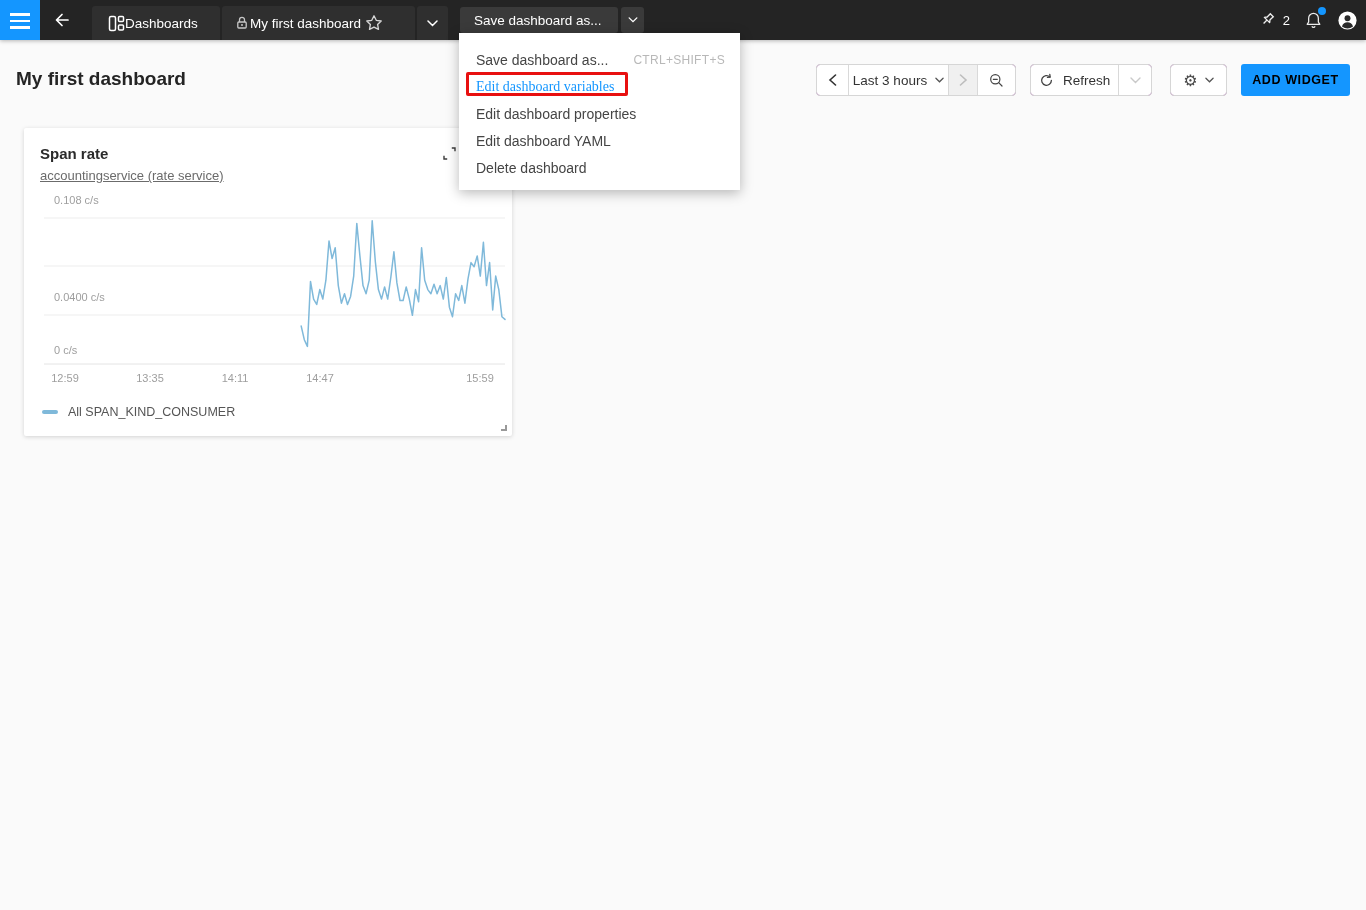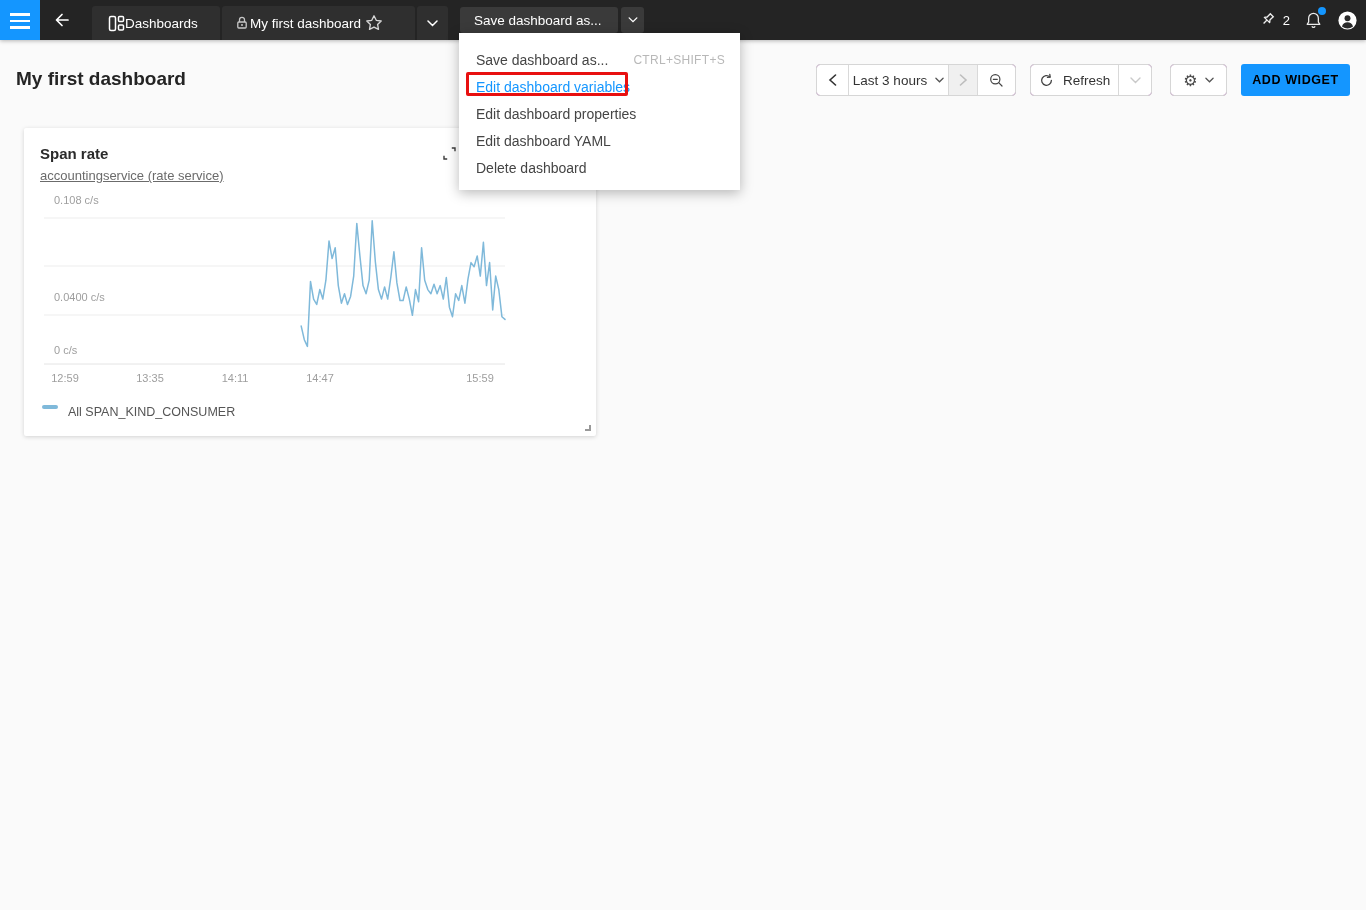--- a/index.html
+++ b/index.html
@@ -58,46 +58,46 @@
   .seg-refresh { width:88px; gap:9px; border-radius:3px 0 0 3px;text-align:center; }
   .seg-refarrow { width:33px; border-radius:0 3px 3px 0; }
   .g-settings { left:1170px; width:57px; }
   .seg-gear { width:55px; gap:7px; border-radius:3px; font-size:16px; color:#4a4a4a; }
   .add-widget { position:absolute; left:1241px; top:64px; width:109px; height:32px;
     background:var(--accent); color:#000000; border:none; border-radius:3px;
     font-size:12.5px; font-weight:700; letter-spacing:.6px; cursor:pointer;
     font-family:"Liberation Sans", sans-serif; }
 
   
-  .card { position:absolute; left:24px; top:128px; width:572px; height:308px;
+  .card { position:absolute; left:24px; top:128px; width:488px; height:308px;
     background:#fff; border-radius:2px; box-shadow:0 1px 4px rgba(0,0,0,.16); z-index:5; }
   .card-title { position:absolute; left:16px; top:17px; font-size:15px; font-weight:700; color:#2b2b2b; }
   .card-sub { position:absolute; left:16px; top:40px; font-size:13px; color:#6b6b6b;
     text-decoration:underline; cursor:pointer; }
   .expand-btn { position:absolute; left:418px; top:15px; width:20px; height:20px;
     background:transparent; border:none; cursor:pointer; }
   .plot { position:absolute; left:20px; top:90px; width:461px; height:146px; overflow:visible; }
   .ytick { position:absolute; left:30px; font-size:11px; color:#9e9e9e; }
   .xticks { position:absolute; left:20px; top:244px; width:461px; height:14px; }
   .xtick { position:absolute; top:0; transform:translateX(-50%); font-size:11px; color:#9e9e9e; }
-  .legend { position:absolute; left:18px; top:277px; display:flex; 
+  .legend { position:absolute; left:18px; top:277px; display:flex; align-items:center;
     gap:10px; cursor:pointer; background:transparent; border:none;
     font-family:"Liberation Sans", sans-serif; }
   .legend-swatch { width:16px; height:4px; border-radius:2px; background:#7fb9da; }
   .legend-label { font-size:12.5px; color:#555; }
   .resize-handle { position:absolute; right:5px; bottom:5px; width:6px; height:6px;
     border-right:2px solid #999; border-bottom:2px solid #999; cursor:nwse-resize; }
 
   
   .menu { position:absolute; left:459px; top:33px; width:281px; height:157px;
     background:#fff; box-shadow:0 3px 12px rgba(0,0,0,.28); z-index:30; padding-top:13px; }
   .menu-item { height:27px; display:flex; align-items:center; padding:0 15px 0 17px;
     font-size:14px; color:#454545; cursor:pointer; justify-content:space-between; }
   .menu-item .shortcut { font-size:12px; color:#b8b8b8; letter-spacing:.3px; }
-  .menu-item.highlight { color:var(--accent); }
+  .menu-item.highlight { color:var(--accent);font-family:Liberation Serif, serif; }
   .red-box { position:absolute; left:7px; top:39px; width:162px; height:24px;
     border:3px solid var(--annotation); border-radius:2px; pointer-events:none; }
 
   svg { display:block; }
 </style>
 </head>
 <body>
 
 <header class="topbar">
   <button class="hamburger">

